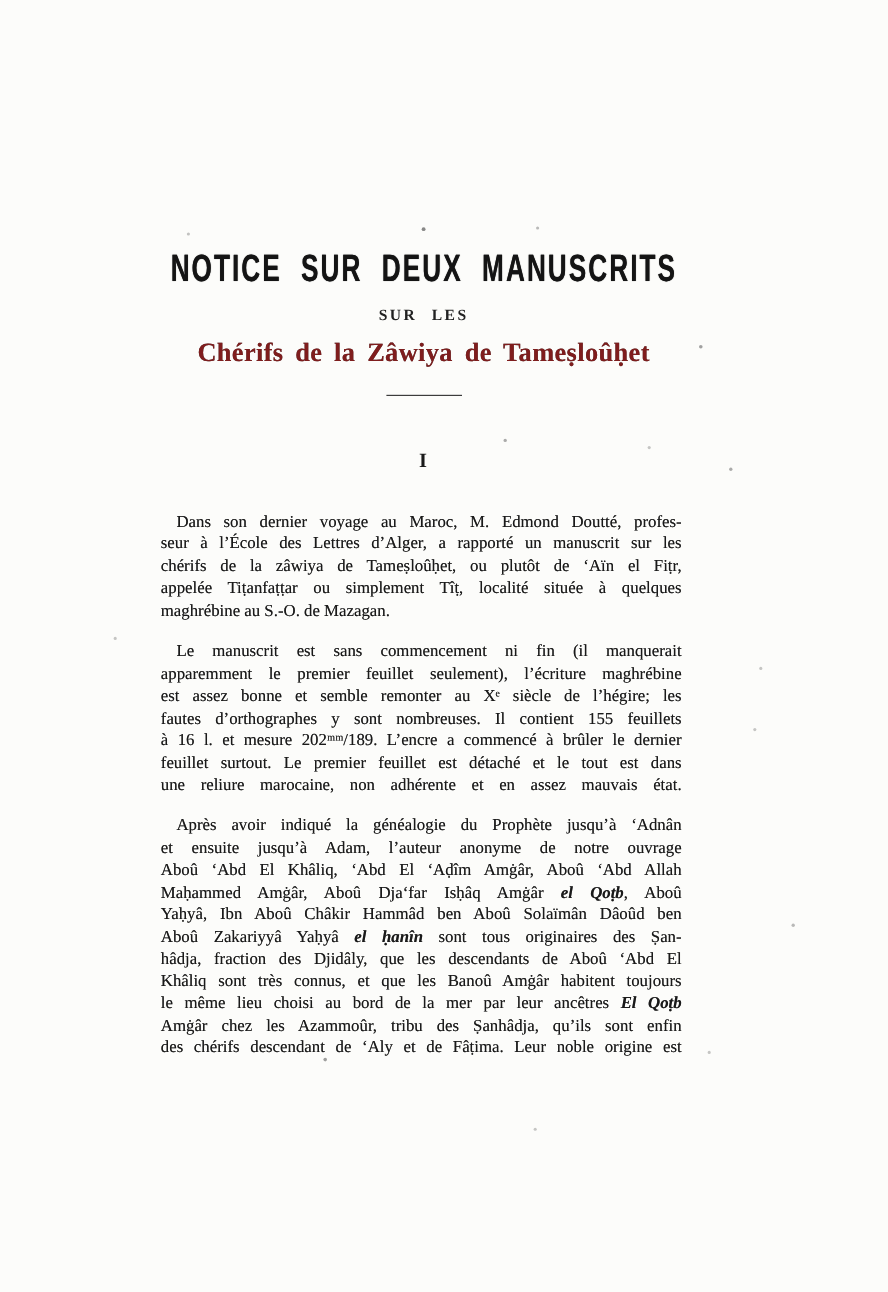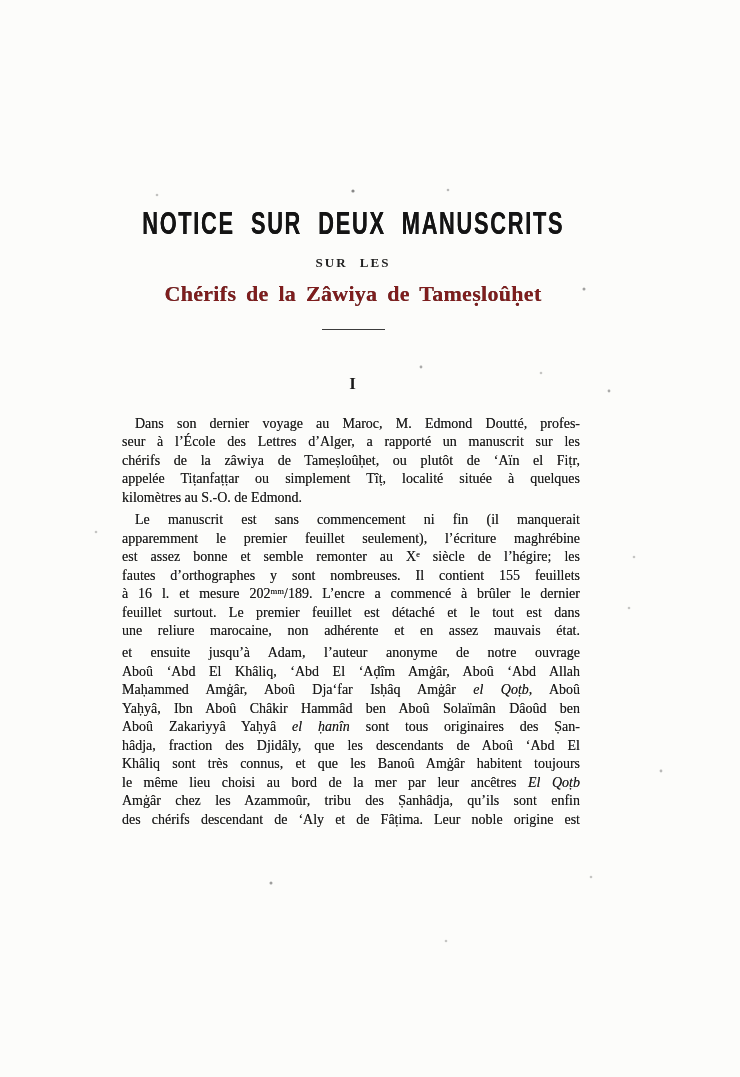--- a/index.html
+++ b/index.html
@@ -30,25 +30,25 @@
   .divider-rule {
     position:absolute; top:329px; left:322px; width:63px; height:0;
     border-top:1.6px solid #3c3c3c;
   }
   .numeral { top:374px; font-weight:700; font-size:17px; letter-spacing:1px; }
   .doc-body {
     position:absolute; top:411px; left:118px; width:466px;
     font-size:14px; line-height:18.45px;
     text-shadow:0 0 0.4px rgba(26,26,26,0.65);
   }
-  .para { margin:4px; }
+  .para { margin:16px; }
   .line { text-align:justify; text-align-last:justify; }
   .line.short { text-align-last:left; }
   .line.indent { text-indent:13px; }
-  .line i { font-style:italic; }
+  .line i { font-style:italic;font-weight:bold; }
   
   .specks {
     position:absolute; top:0; left:0; width:2px; height:2px; border-radius:50%;
     background:transparent;
     box-shadow:
       352px 190px 0 0.6px rgba(40,40,40,.55),
       447px 189px 0 0.3px rgba(60,60,60,.35),
       156px 194px 0 0.3px rgba(60,60,60,.30),
       583px 288px 0 0.5px rgba(50,50,50,.45),
       420px 366px 0 0.4px rgba(50,50,50,.40),
@@ -81,32 +81,33 @@
   <div class="divider-rule"></div>
 
   <div class="center-band numeral">I</div>
 
   <div class="doc-body">
       <div class="para">
         <div class="line indent"><span>Dans son dernier voyage au Maroc, M. Edmond Doutté, profes-</span></div>
         <div class="line"><span>seur à l’École des Lettres d’Alger, a rapporté un manuscrit sur les</span></div>
         <div class="line"><span>chérifs de la zâwiya de Tameṣloûḥet, ou plutôt de ‘Aïn el Fiṭr,</span></div>
         <div class="line"><span>appelée Tiṭanfaṭṭar ou simplement Tîṭ, localité située à quelques</span></div>
-        <div class="line short"><span>kilomètres au S.-O. de Edmond.</span></div>
+        <div class="line short"><span>maghrébine au S.-O. de Mazagan.</span></div>
       </div>
       <div class="para">
         <div class="line indent"><span>Le manuscrit est sans commencement ni fin (il manquerait</span></div>
         <div class="line"><span>apparemment le premier feuillet seulement), l’écriture maghrébine</span></div>
         <div class="line"><span>est assez bonne et semble remonter au Xᵉ siècle de l’hégire; les</span></div>
         <div class="line"><span>fautes d’orthographes y sont nombreuses. Il contient 155 feuillets</span></div>
         <div class="line"><span>à 16 l. et mesure 202ᵐᵐ/189. L’encre a commencé à brûler le dernier</span></div>
         <div class="line"><span>feuillet surtout. Le premier feuillet est détaché et le tout est dans</span></div>
         <div class="line"><span>une reliure marocaine, non adhérente et en assez mauvais état.</span></div>
       </div>
       <div class="para">
+        <div class="line indent"><span>Après avoir indiqué la généalogie du Prophète jusqu’à ‘Adnân</span></div>
         <div class="line"><span>et ensuite jusqu’à Adam, l’auteur anonyme de notre ouvrage</span></div>
         <div class="line"><span>Aboû ‘Abd El Khâliq, ‘Abd El ‘Aḍîm Amġâr, Aboû ‘Abd Allah</span></div>
         <div class="line"><span>Maḥammed Amġâr, Aboû Dja‘far Isḥâq Amġâr </span><i>el Qoṭb</i><span>, Aboû</span></div>
         <div class="line"><span>Yaḥyâ, Ibn Aboû Châkir Hammâd ben Aboû Solaïmân Dâoûd ben</span></div>
         <div class="line"><span>Aboû Zakariyyâ Yaḥyâ </span><i>el ḥanîn</i><span> sont tous originaires des Ṣan-</span></div>
         <div class="line"><span>hâdja, fraction des Djidâly, que les descendants de Aboû ‘Abd El</span></div>
         <div class="line"><span>Khâliq sont très connus, et que les Banoû Amġâr habitent toujours</span></div>
         <div class="line"><span>le même lieu choisi au bord de la mer par leur ancêtres </span><i>El Qoṭb</i></div>
         <div class="line"><span>Amġâr chez les Azammoûr, tribu des Ṣanhâdja, qu’ils sont enfin</span></div>
         <div class="line"><span>des chérifs descendant de ‘Aly et de Fâṭima. Leur noble origine est</span></div>

